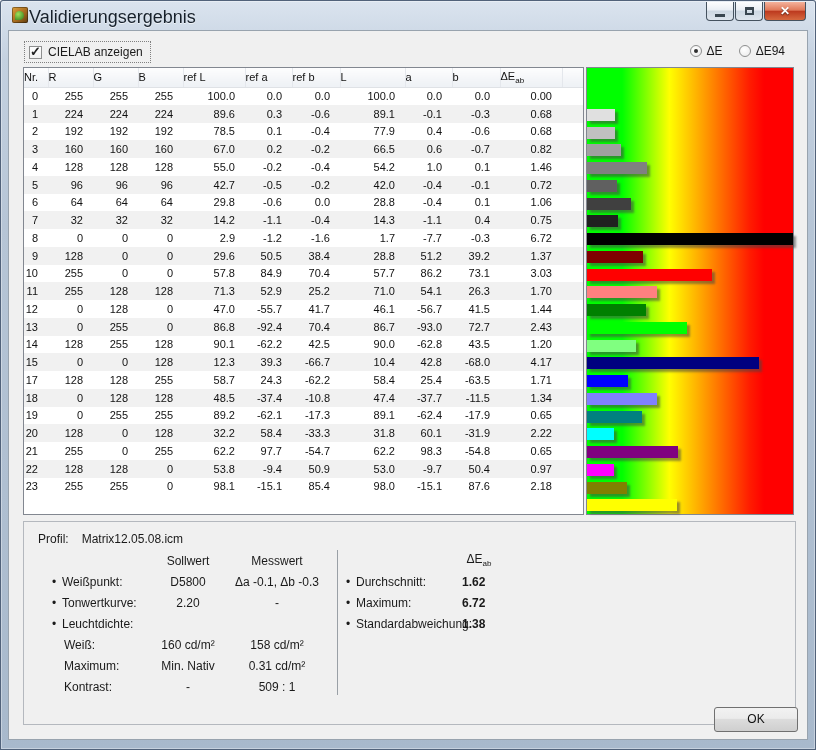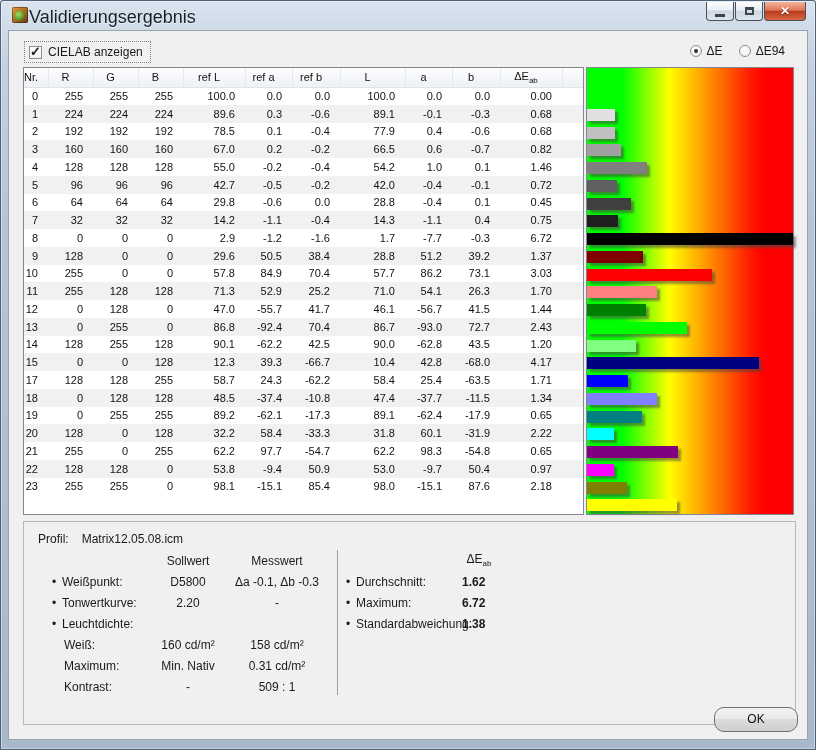--- a/index.html
+++ b/index.html
@@ -36,21 +36,21 @@
   
   .radio-group{position:absolute;top:13px;right:22px;display:flex;gap:16px;font-size:12px;color:#1a1a1a;}
   .radio-item{display:flex;align-items:center;gap:5px;cursor:default;}
   .radio-circle{width:12px;height:12px;box-sizing:border-box;border-radius:50%;border:1px solid #8e8f8f;
     background:radial-gradient(circle at 40% 35%,#ffffff,#e9e9e9);position:relative;}
   .radio-circle.selected::after{content:"";position:absolute;left:3px;top:3px;width:4px;height:4px;border-radius:50%;background:#2f2f2f;}
   
   .table-frame{position:absolute;left:14px;top:36px;width:561px;height:448px;box-sizing:border-box;
     border:1px solid #828790;background:#fff;overflow:hidden;}
   table.vtable{border-collapse:collapse;table-layout:fixed;width:559px;font-size:11px;color:#111;}
-  table.vtable th{height:19px;font-weight:normal;text-align:center;padding:0 10px 0 0;
+  table.vtable th{height:19px;font-weight:normal;text-align:left;padding:0 10px 0 0;
     background:linear-gradient(#fdfdfe,#f3f5f8 60%,#eef1f5);border-bottom:1px solid #dfe2e6;
     border-right:1px solid #e4e7ec;box-sizing:border-box;white-space:nowrap;}
   table.vtable th.spacer,table.vtable td.spacer{border-right:none;}
   table.vtable th sub{font-size:8px;}
   table.vtable td{height:17.75px;text-align:right;padding:0 10px 0 0;box-sizing:border-box;white-space:nowrap;}
   table.vtable tbody tr:nth-child(even){background:#f1f1f1;}
   
   .chart-frame{position:absolute;left:577px;top:36px;width:208px;height:448px;box-sizing:border-box;
     border:1px solid #828790;
     background:linear-gradient(90deg,#00ff00 0%,#00ff00 17%,#ffff00 40%,#ff1c00 79%,#ff0000 86%,#ff0000 100%);}
@@ -69,21 +69,21 @@
   .bullet-dot{display:inline-block;width:10px;}
   .info-divider{position:absolute;left:313px;top:28px;width:1px;height:145px;background:#9aa0a6;}
   .info-right{position:absolute;left:322px;top:28px;display:grid;grid-template-columns:116px 34px;
     grid-auto-rows:21px;align-items:center;}
   .info-right .ir-header{grid-column:2;text-align:center;white-space:nowrap;}
   .info-right .ir-header sub{font-size:8px;}
   .info-right .ir-label{white-space:nowrap;}
   .info-right .ir-val{text-align:left;white-space:nowrap;font-weight:bold;}
   
   .ok-button{position:absolute;left:705px;top:676px;width:84px;height:25px;box-sizing:border-box;
-    border:1px solid #707070;border-radius:10px;font-size:12px;color:#111;text-align:center;line-height:22px;
+    border:1px solid #707070;border-radius:3px;font-size:12px;color:#111;text-align:center;line-height:22px;
     background:linear-gradient(#f2f2f2 0%,#ebebeb 45%,#dcdcdc 50%,#cfcfcf 100%);cursor:default;}
 </style>
 </head>
 <body>
 
 <div class="window">
   <div class="titlebar">
     <div class="app-icon"></div>
     <span class="title-text">Validierungsergebnis</span>
     <div class="caption-buttons">
@@ -240,21 +240,21 @@
               <td>6</td>
               <td>64</td>
               <td>64</td>
               <td>64</td>
               <td>29.8</td>
               <td>-0.6</td>
               <td>0.0</td>
               <td>28.8</td>
               <td>-0.4</td>
               <td>0.1</td>
-              <td>0.45</td>
+              <td>1.06</td>
               <td class="spacer"></td>
             </tr>
             <tr>
               <td>7</td>
               <td>32</td>
               <td>32</td>
               <td>32</td>
               <td>14.2</td>
               <td>-1.1</td>
               <td>-0.4</td>

